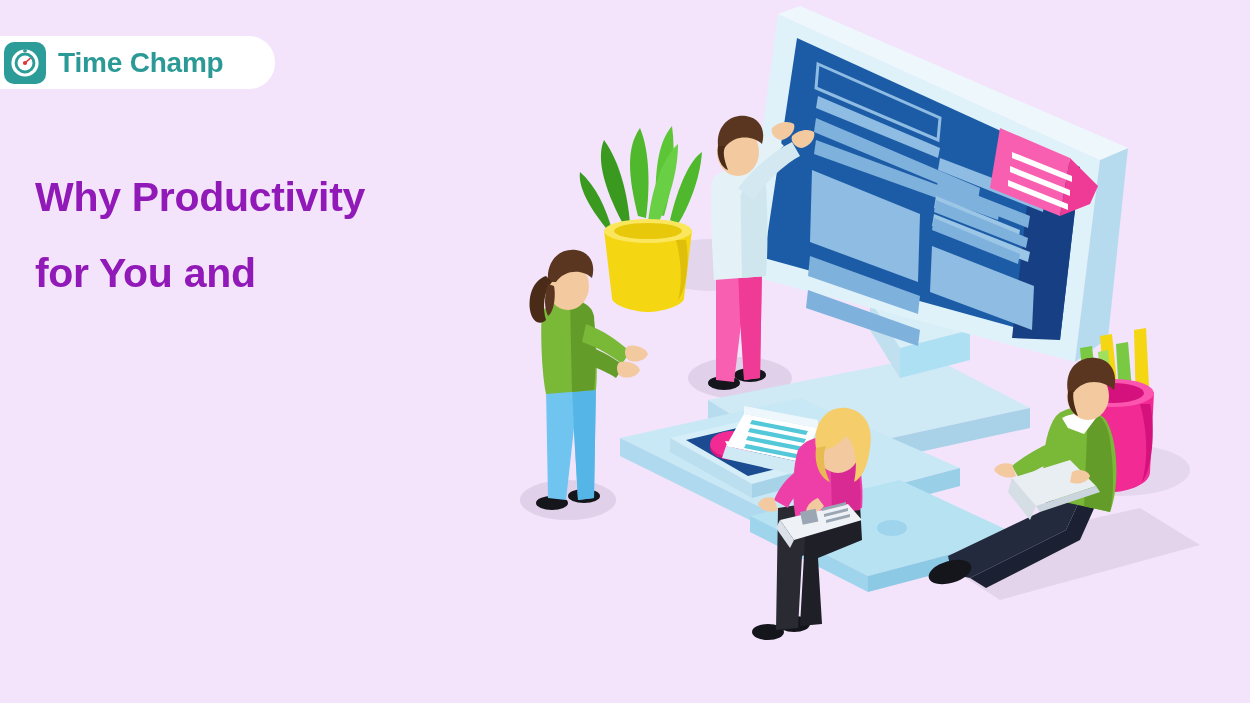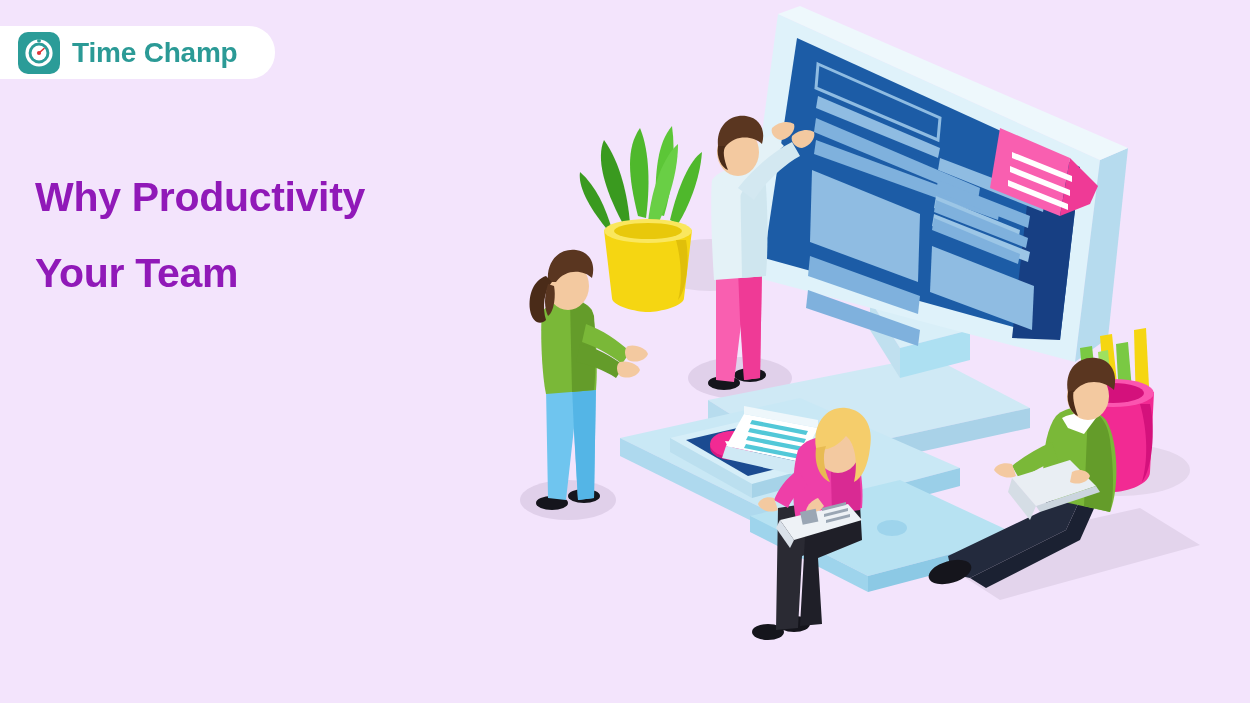--- a/index.html
+++ b/index.html
@@ -5,27 +5,27 @@
   * { margin:0; padding:0; box-sizing:border-box; }
   html,body { width:1250px; height:703px; overflow:hidden; }
   body {
     background:#f3e4fc;
     font-family:"Liberation Sans", sans-serif;
     position:relative;
   }
 
   
   .logo-badge{
-    position:absolute; left:0; top:26px;
+    position:absolute; left:0; top:36px;
     width:275px; height:53px;
     background:#ffffff;
     border-top-right-radius:26px;
     border-bottom-right-radius:26px;
     display:flex; align-items:center; gap:12px;
-    padding-left:18px;
+    padding-left:4px;
     z-index:20;
   }
   .logo-mark{
     width:42px; height:42px; border-radius:10px;
     background:#2b9c98;
     display:flex; align-items:center; justify-content:center;
     flex:0 0 auto;
   }
   .logo-word{
     font-size:28px; font-weight:bold; color:#2b9a96;
@@ -61,21 +61,21 @@
       <line x1="15" y1="15" x2="20" y2="10.5" stroke="#d33" stroke-width="1.6" stroke-linecap="round"></line>
       <circle cx="15" cy="15" r="2.1" fill="#e0353a"></circle>
       <rect x="13.2" y="1.2" width="3.6" height="3" rx="1" fill="#2b9c98"></rect>
     </svg>
   </div>
   <div class="logo-word">Time Champ</div>
 </div>
 
 <h1 class="headline">
   <span>Why Productivity</span>
-  <span>Your Team</span>
+  <span>for You and</span>
 </h1>
 
 <div class="stage">
 <svg viewBox="0 0 750 703" xmlns="http://www.w3.org/2000/svg">
 
   <g>
     <ellipse cx="210" cy="265" rx="60" ry="26" fill="#e3d5ec"></ellipse>
     <ellipse cx="68" cy="500" rx="48" ry="20" fill="#e0d0ea"></ellipse>
     <ellipse cx="240" cy="378" rx="52" ry="21" fill="#e0d0ea"></ellipse>
     <ellipse cx="620" cy="470" rx="70" ry="26" fill="#e5d7ed"></ellipse>

